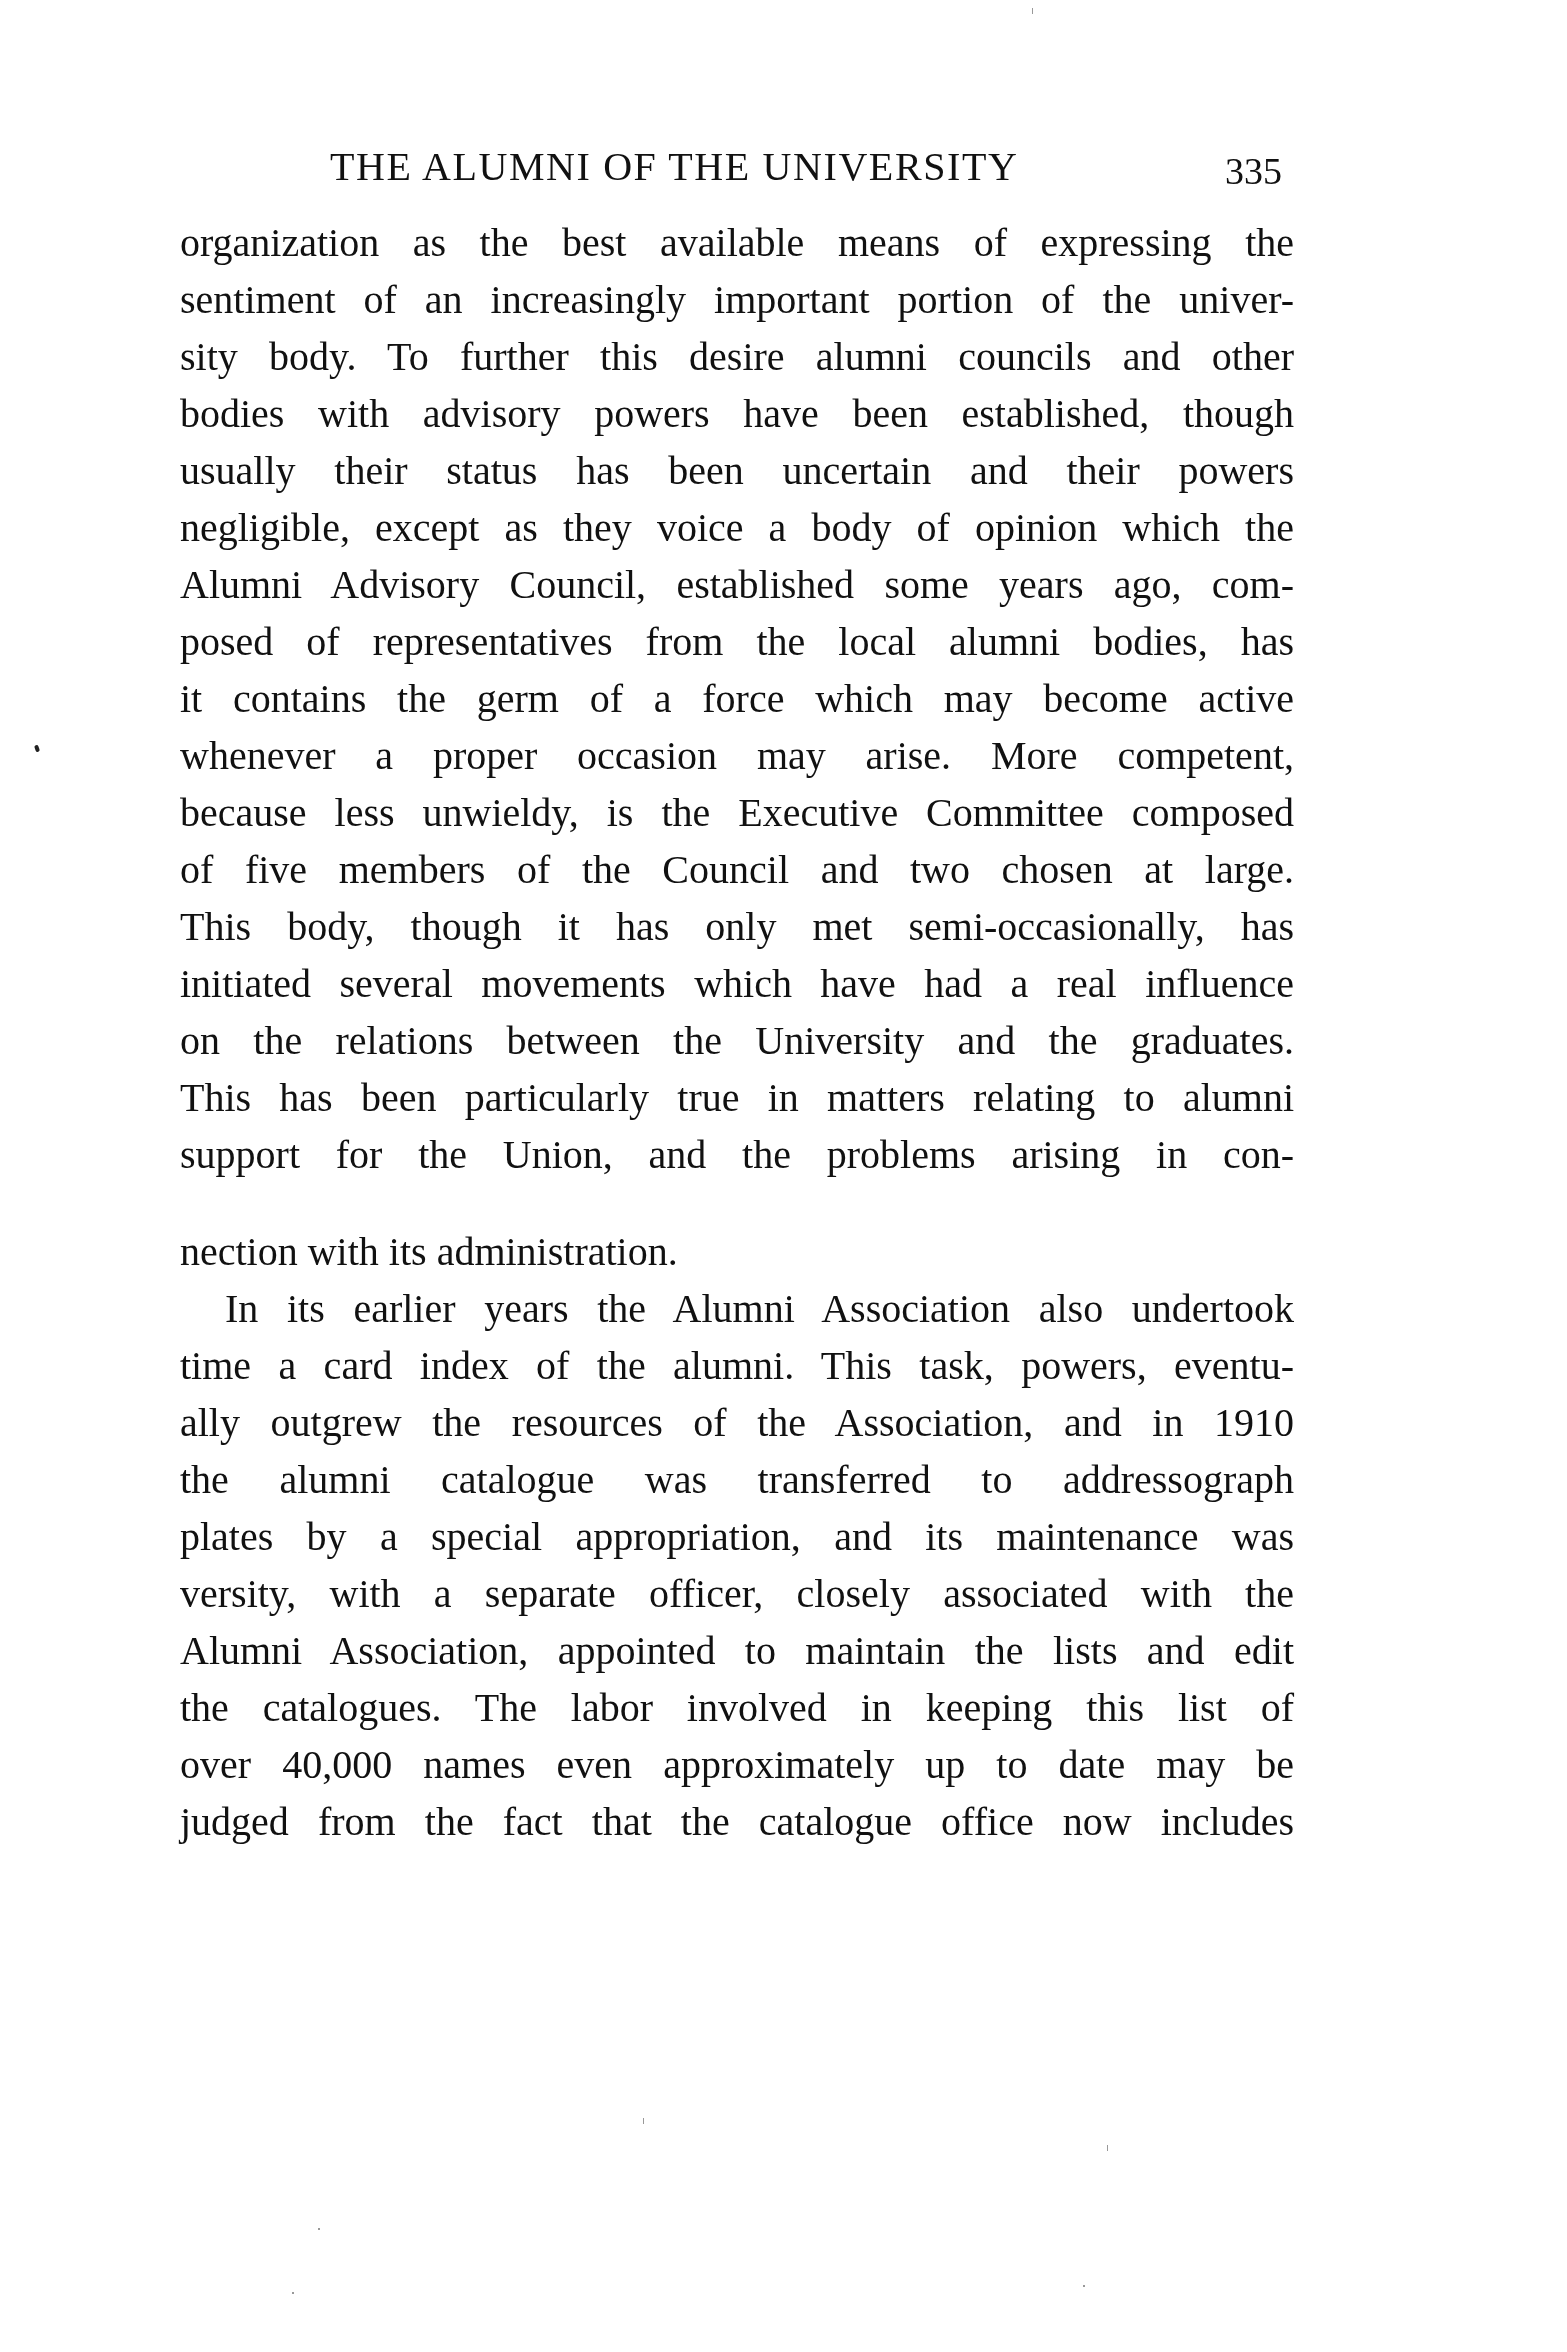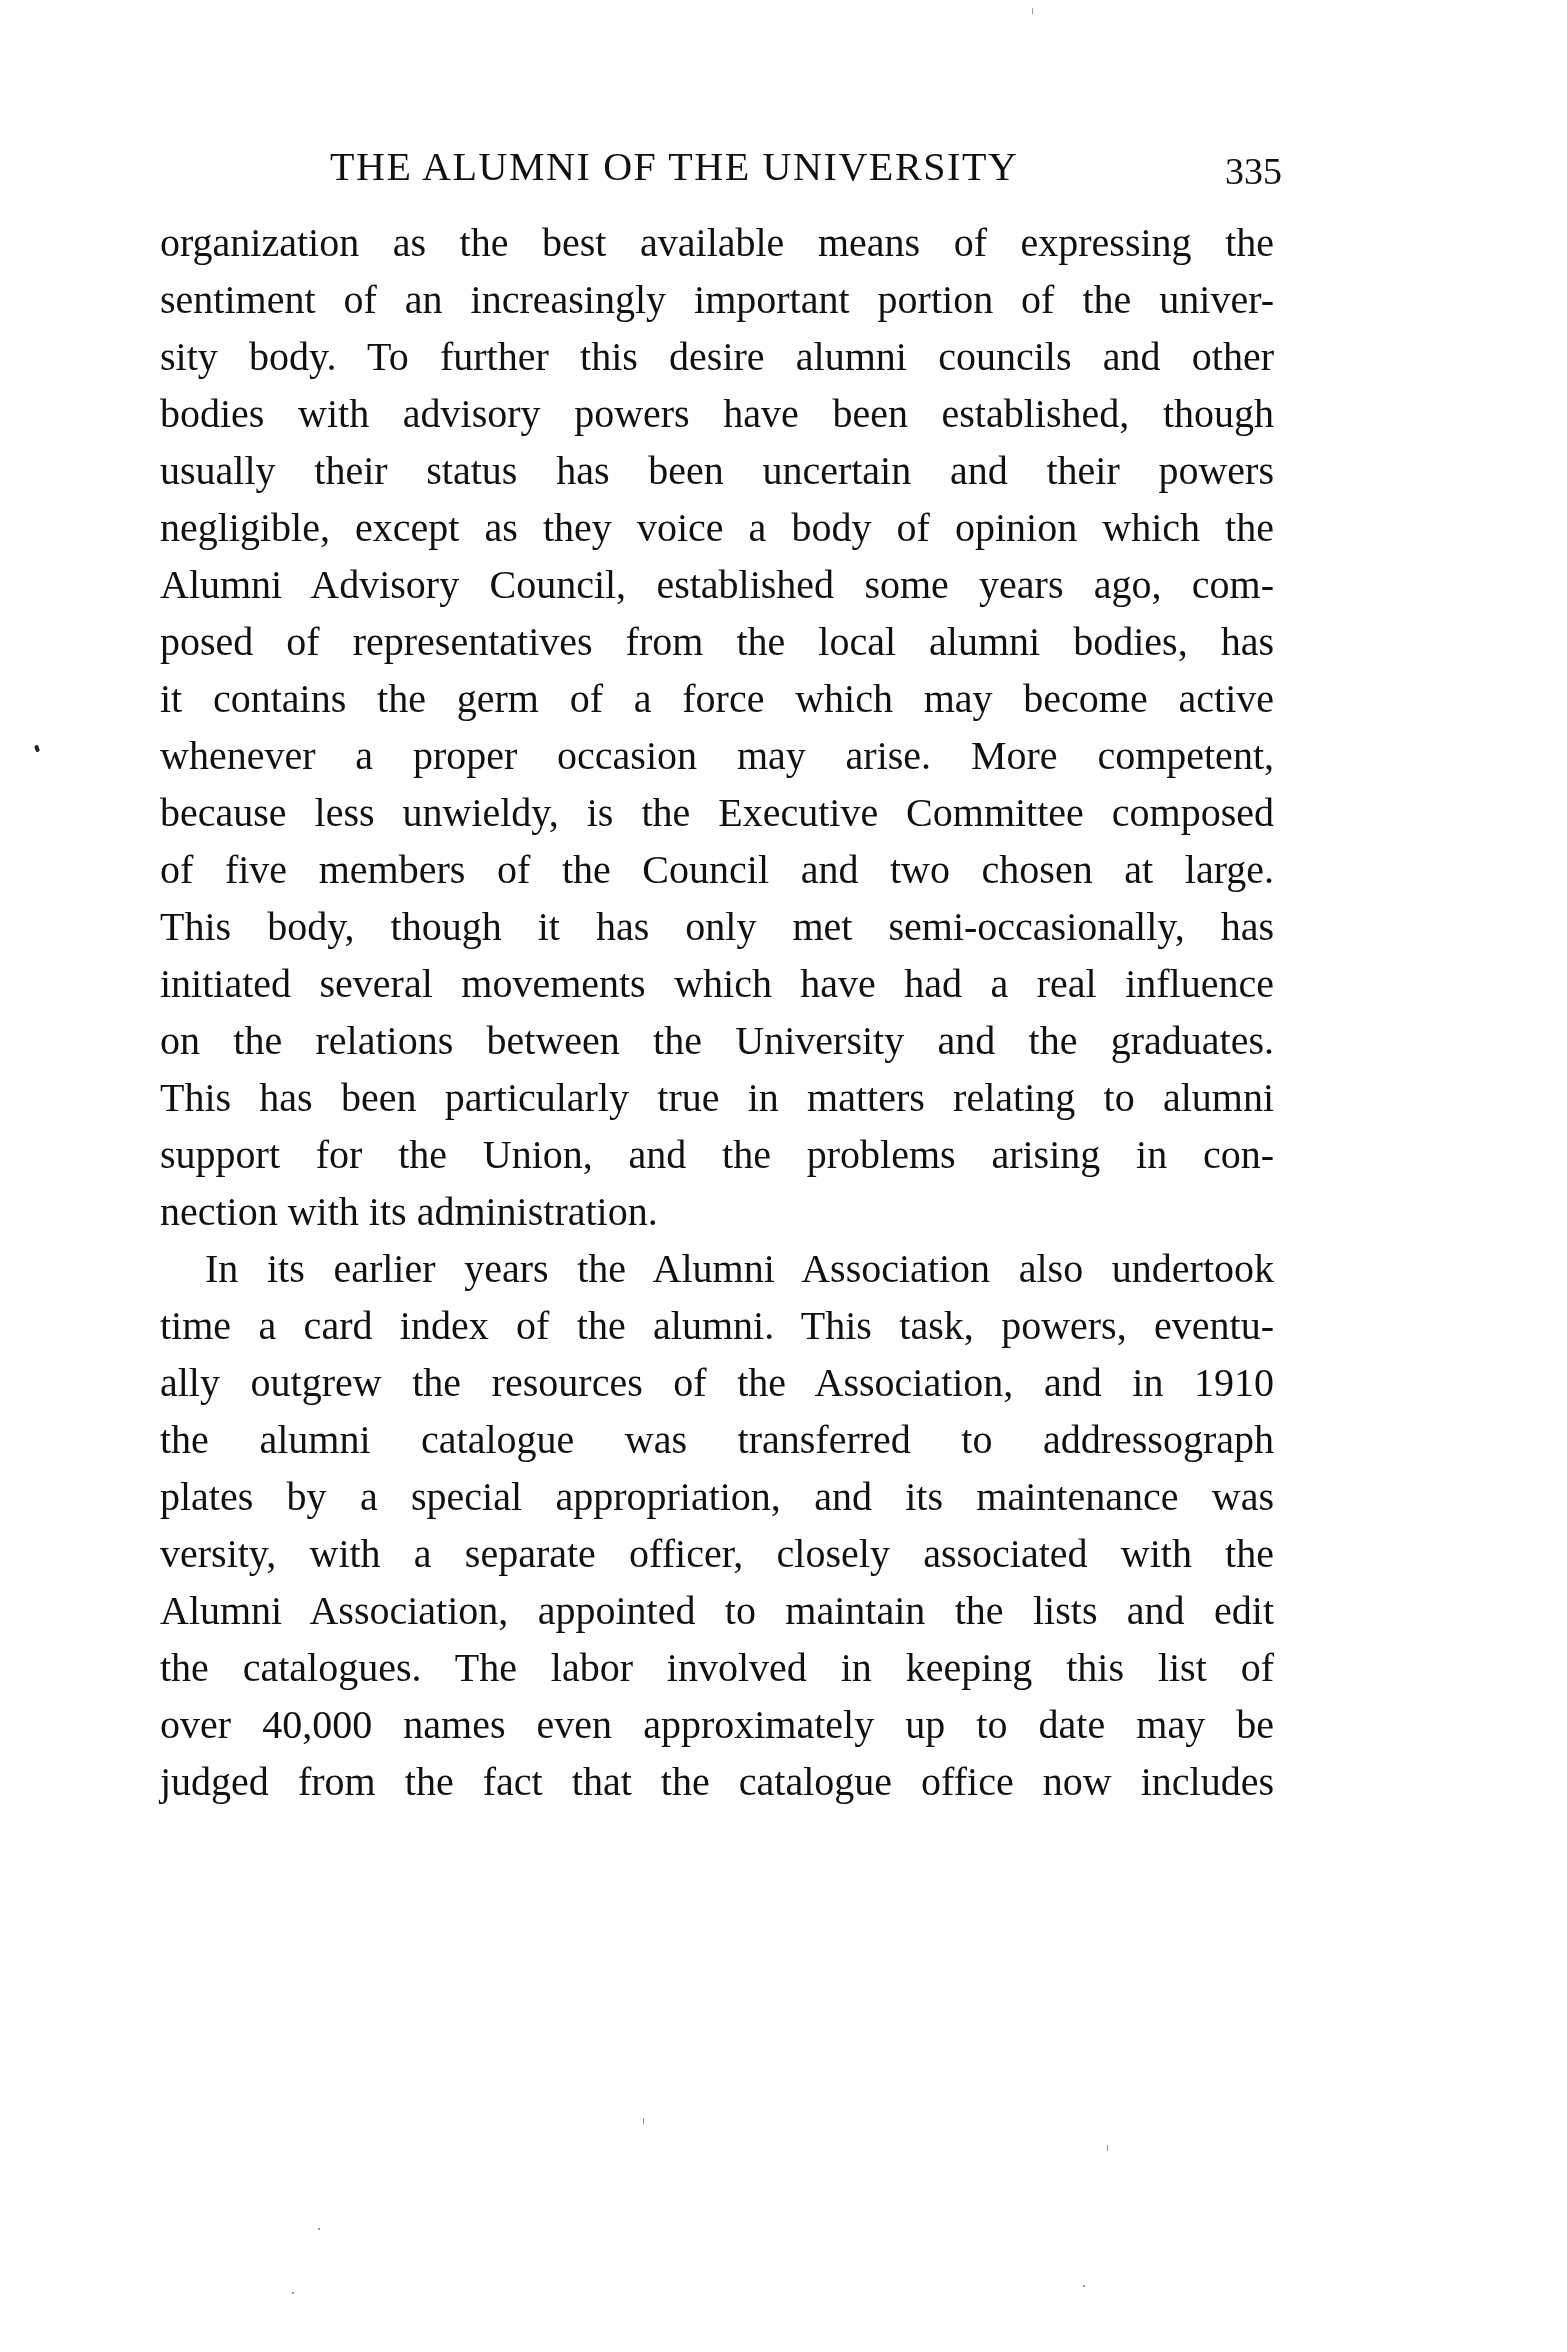--- a/index.html
+++ b/index.html
@@ -37,36 +37,37 @@
   .page-number {
     position: absolute;
     left: 1225px;
     top: 149px;
     font-size: 38px;
     line-height: 45px;
     white-space: nowrap;
   }
   .body-text {
     position: absolute;
-    left: 160px;
+    left: 180px;
     top: 214px;
     width: 1114px;
   }
   .line {
     display: block;
     height: 57px;
     line-height: 57px;
     font-size: 40px;
     white-space: nowrap;
     text-align: justify;
     text-align-last: justify;
     word-spacing: 0px;
   }
   .line.last {
     text-align-last: left;
+    margin-top: 40px;
   }
   .line.indent {
     padding-left: 45px;
   }
   .stray-mark {
     position: absolute;
     width: 3.9px;
     height: 6.8px;
     background: #222;
     border-radius: 1.9px;

